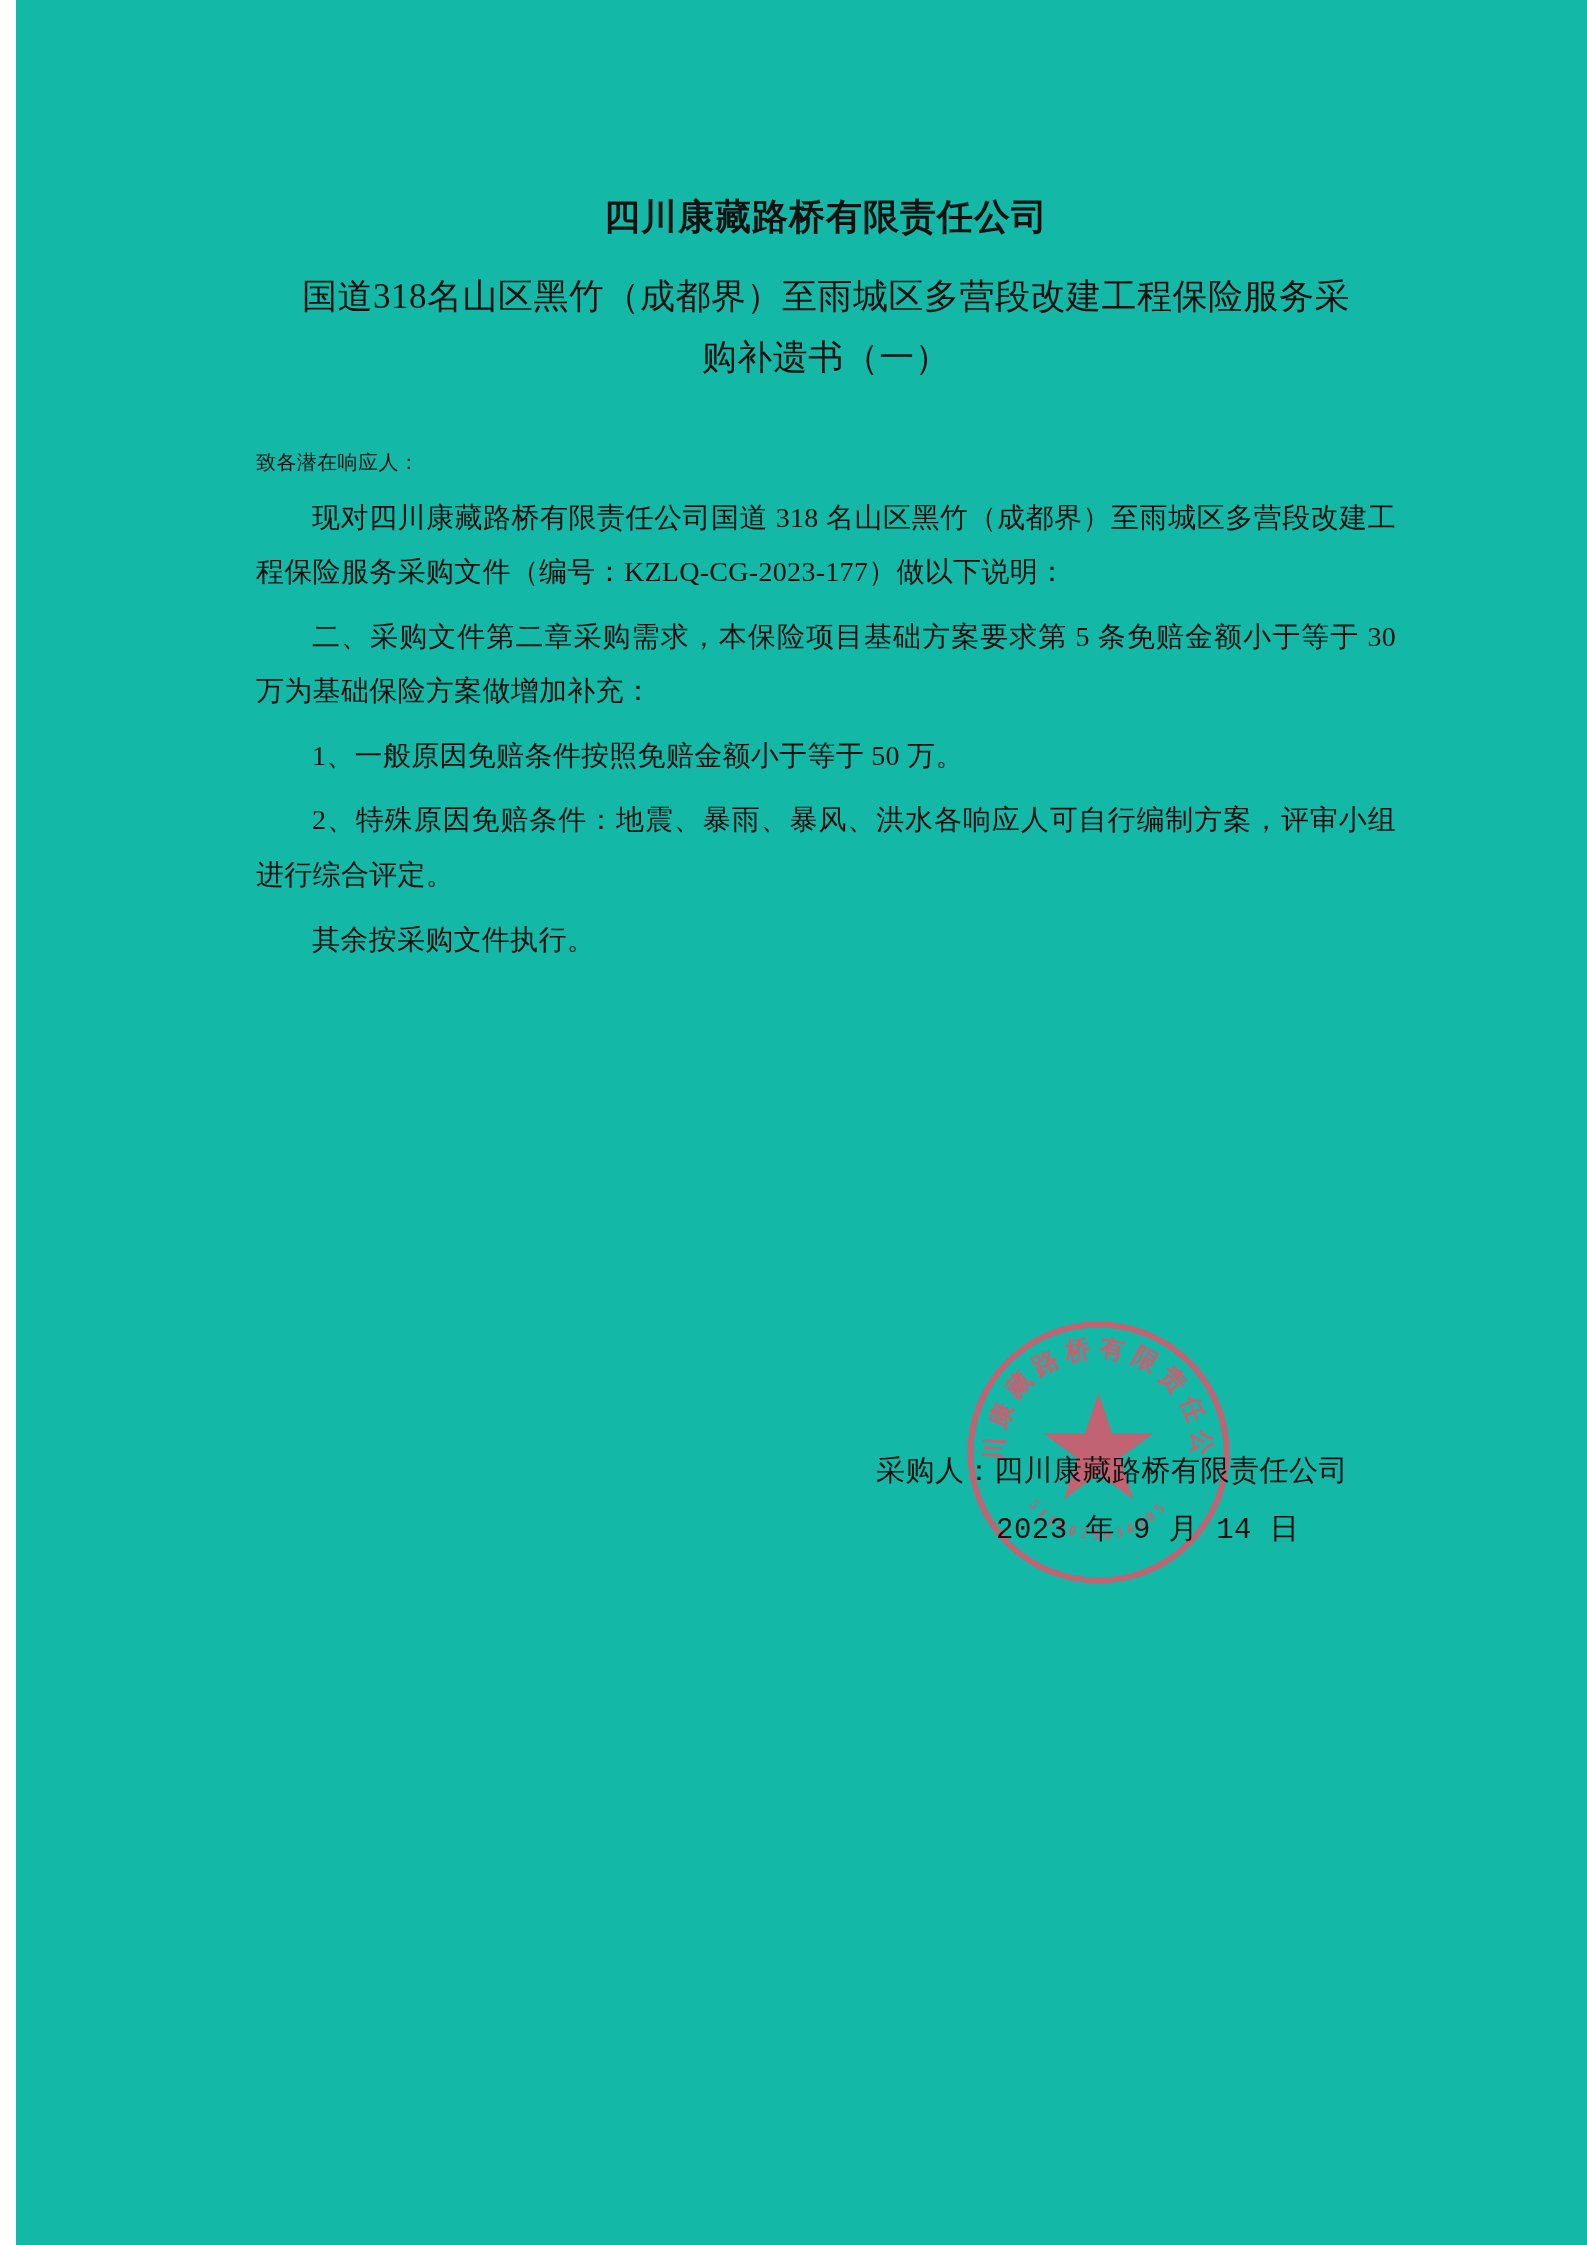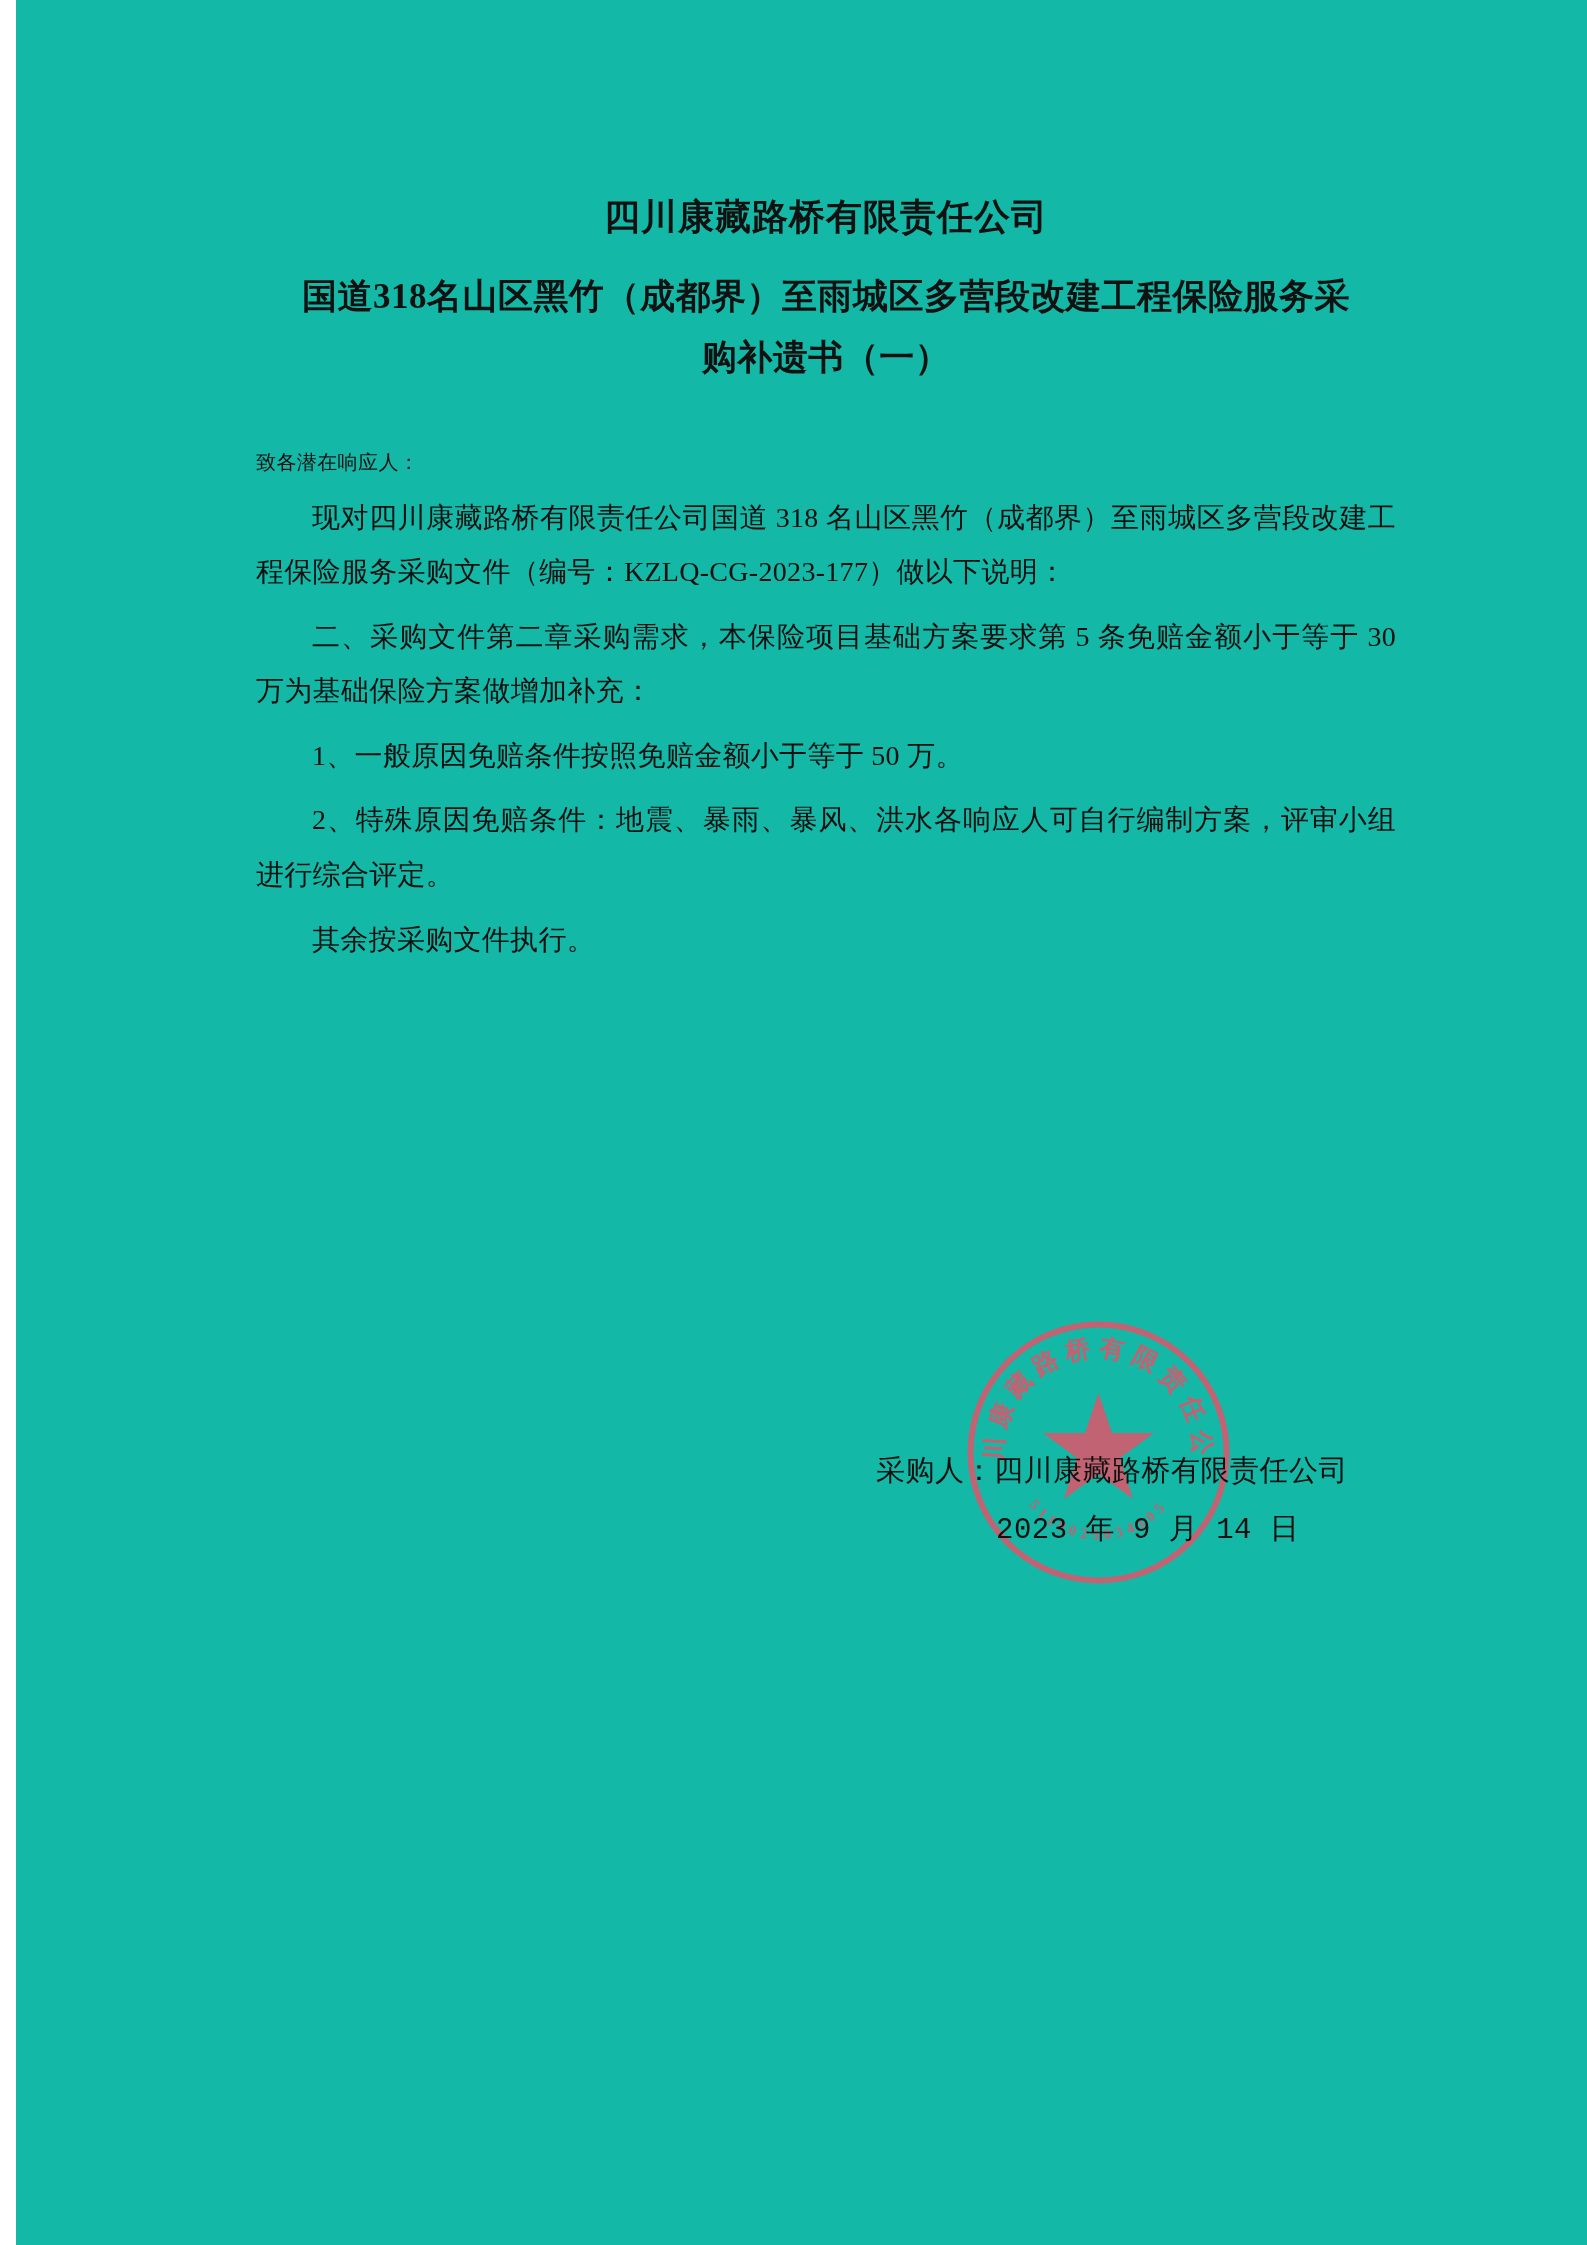--- a/index.html
+++ b/index.html
@@ -33,21 +33,21 @@
     text-align: center;
     font-size: 36px;
     font-weight: bold;
     letter-spacing: 1px;
     line-height: 1.5;
     margin-bottom: 22px;
   }
   .title-main {
     text-align: center;
     font-size: 35px;
-    font-weight: bold;
+    font-weight: normal;
     line-height: 1.75;
     letter-spacing: 0.5px;
     margin: 0 auto;
     width: 1060px;
   }
   .salutation {
     margin-top: 54px;
     font-size: 20px;
     line-height: 1.9;
     letter-spacing: 0.4px;

